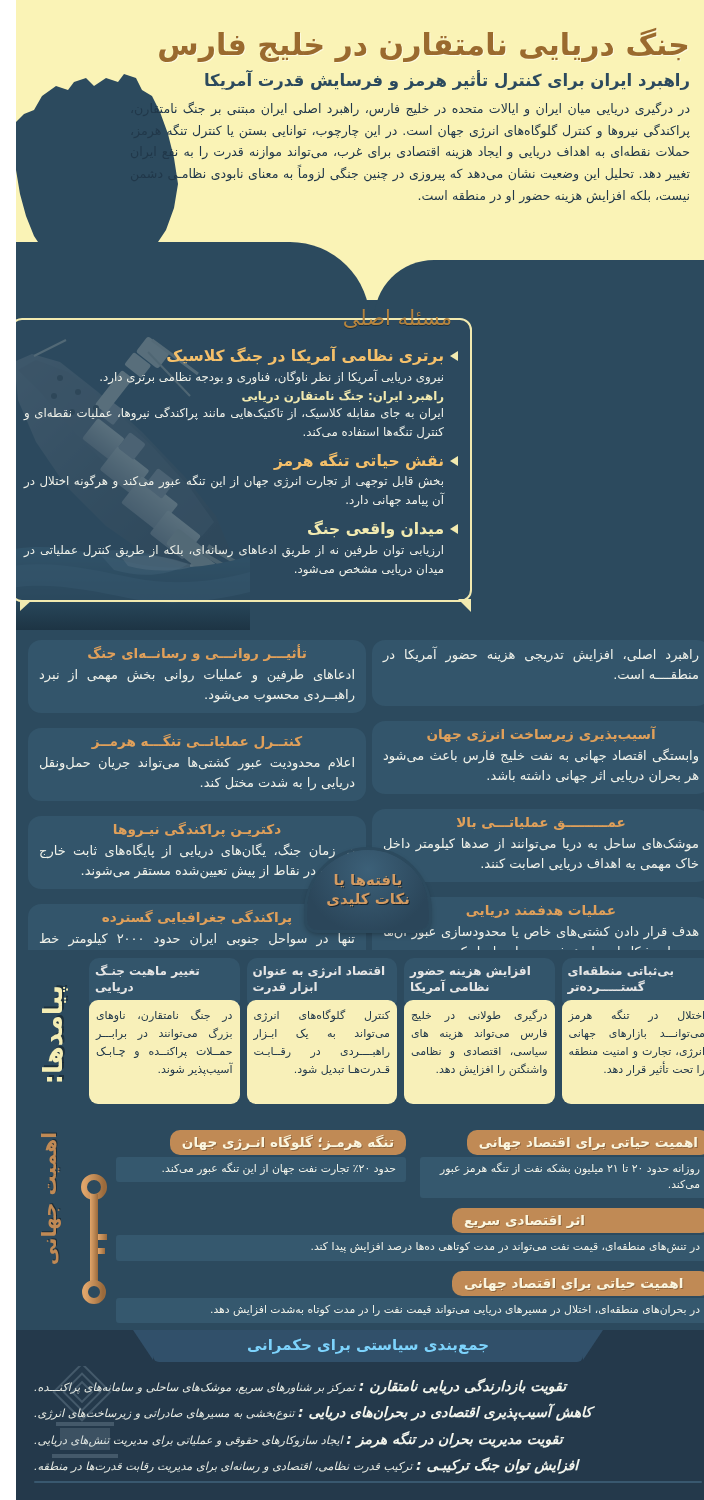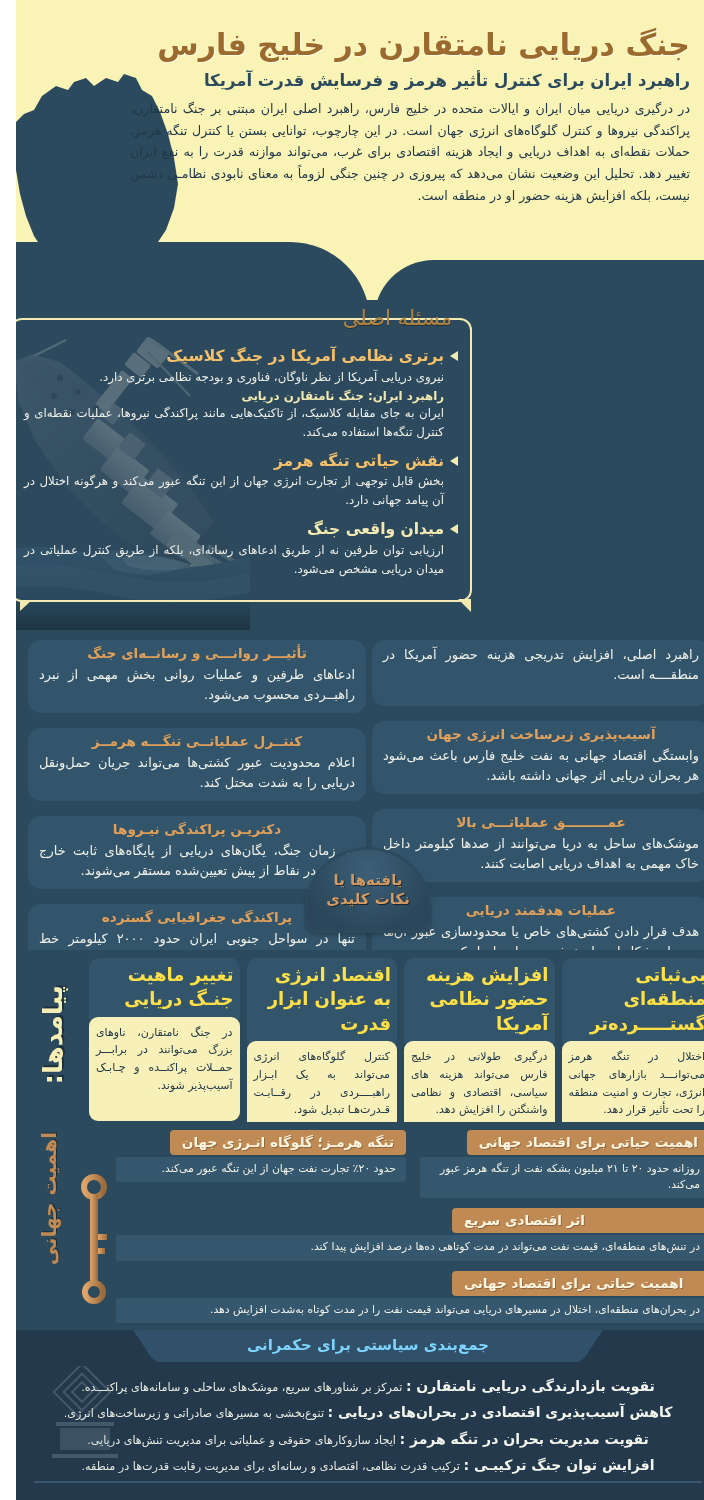--- a/index.html
+++ b/index.html
@@ -286,24 +286,24 @@
   .imp-card {
     flex: 1 1 0;
     display: flex;
     flex-direction: column;
     align-items: stretch;
   }
   .imp-card .ic-head {
     background: #33556b;
     border-radius: 10px 10px 4px 4px;
     padding: 5px 6px 9px 6px;
-    font-size: 18px;
-    font-weight: bold;
-    color: #fde047;
-    text-align: right;
+    font-size: 12px;
+    font-weight: bold;
+    color: #e5e5e5;
+    text-align: left;
     line-height: 1.35;
     min-height: 46px;
   }
   .imp-card .ic-body {
     background: #f8f0b9;
     border-radius: 9px;
     margin-top: -4px;
     padding: 7px 7px 8px 7px;
     font-size: 11px;
     color: #22394a;
@@ -355,21 +355,21 @@
   .facts-list { flex: 1 1 auto; display: flex; flex-direction: column; gap: 10px; }
 
   .fact-item { width: 100%; }
   .fact-item .fi-head {
     display: inline-block;
     background: #c08a55;
     color: #fbf6df;
     font-size: 13.6px;
     font-weight: bold;
     padding: 4px 12px 5px 12px;
-    border-radius: 4px;
+    border-radius: 10px;
     text-shadow: 1px 1px 0 rgba(0,0,0,.25);
   }
   .fact-item .fi-body {
     background: #35586e;
     color: #f2f3ea;
     font-size: 10.8px;
     line-height: 1.5;
     padding: 4px 10px 5px 10px;
     margin-top: 2px;
     border-radius: 3px;
@@ -415,21 +415,22 @@
   .conc-list {
     margin: 14px 18px 0 18px;
     direction: rtl;
   }
   .conc-list li {
     list-style: none;
     margin-bottom: 6px;
     font-size: 11.2px;
     color: #e9ece4;
     line-height: 1.45;
-    text-align: center;
+    text-align: left;
+    font-style: italic;
   }
   .conc-list li b {
     font-size: 14px;
     color: #f4f6ee;
     font-weight: bold;
   }
   .conc-rule {
     margin: 6px 18px 0 18px;
     height: 2px;
     background: #39586f;

